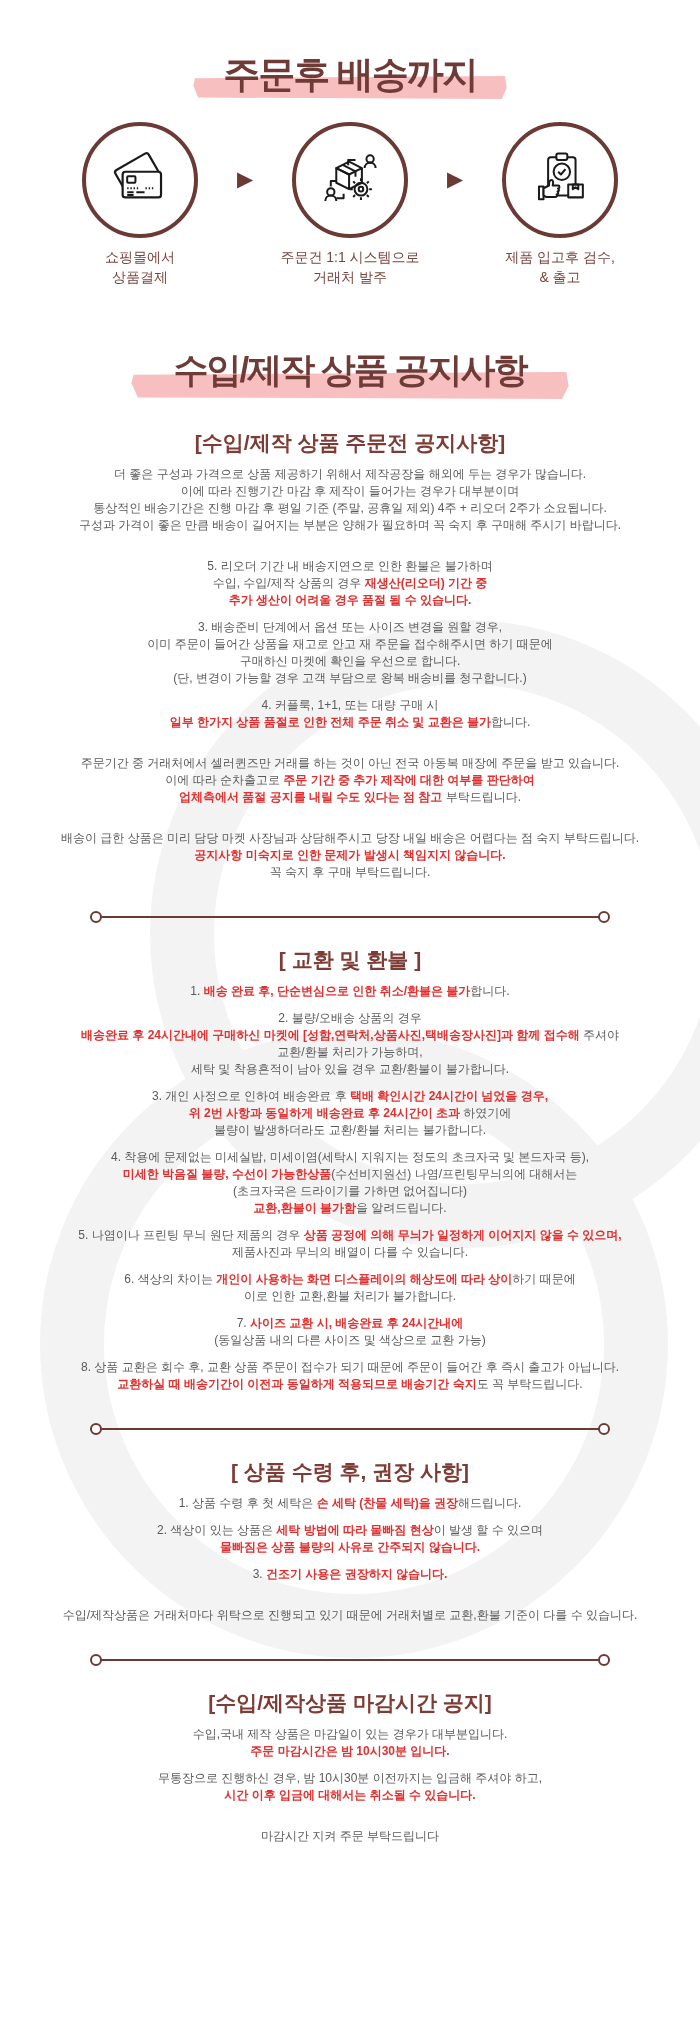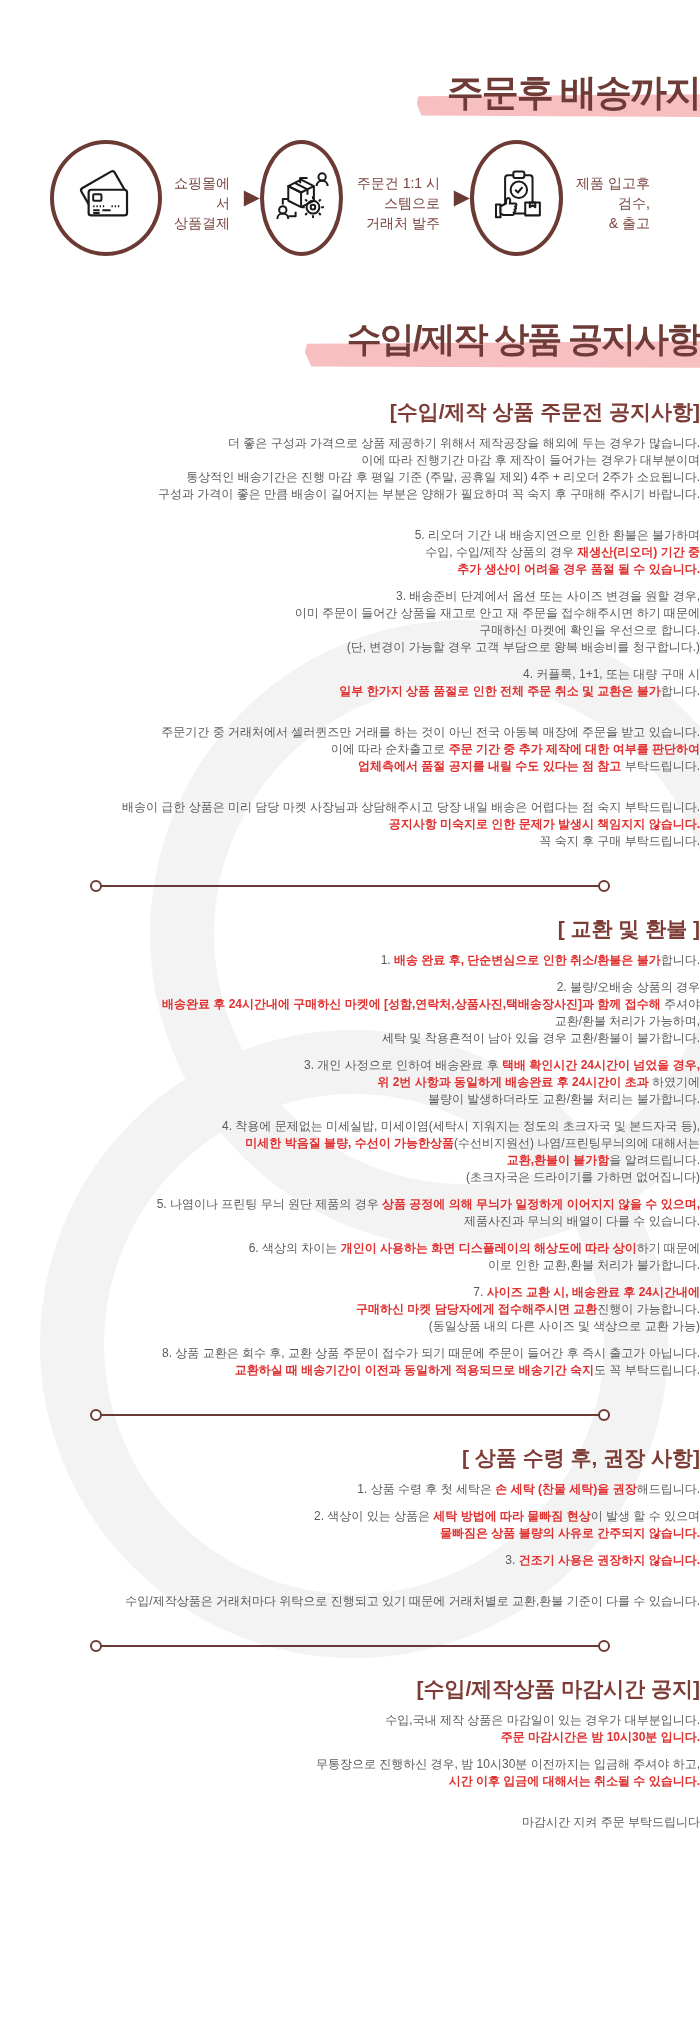--- a/index.html
+++ b/index.html
@@ -2,36 +2,36 @@
 <html lang="ko"><head>
 <meta charset="utf-8">
 <style>
   html,body{margin:0;padding:0;background:#ffffff;}
   body{font-family:"Liberation Sans","DejaVu Sans",sans-serif;}
   .page{position:relative;width:700px;height:2030px;margin:0 auto;background:#ffffff;overflow:hidden;}
   
   .wm{position:absolute;border-radius:50%;border:64px solid #f4f3f3;z-index:0;}
   .wm1{width:500px;height:500px;left:150px;top:620px;}
   .wm2{width:500px;height:500px;left:40px;top:1030px;}
-  .content{position:relative;z-index:1;text-align:right;padding-top:68px;}
+  .content{position:relative;z-index:1;text-align:center;padding-top:50px;}
 
   
   .banner{position:relative;display:inline-block;margin:0 auto;}
   .banner .txt{position:relative;z-index:1;font-weight:900;color:#6e3b36;letter-spacing:-2px;}
   .banner .band{position:absolute;z-index:0;background:#f8bfc1;left:-30px;right:-30px;
     clip-path:polygon(0.5% 10%,99.5% 0%,100% 52%,98.5% 100%,1.5% 94%,0% 42%);}
   .title1 .txt{font-size:37px;}
   .title1 .band{height:23px;top:26px;}
   .title2{margin-top:60px;}
   .title2 .txt{font-size:35px;}
   .title2 .band{height:27px;top:25px;left:-42px;right:-42px;}
 
   
   .steps{display:flex;justify-content:center;align-items:flex-start;margin-top:22px;}
-  .step{width:180px;display:flex;flex-direction:row;align-items:center;}
+  .step{width:180px;display:flex;flex-direction:column;align-items:center;}
   .circle{width:108px;height:108px;border:4px solid #6b3a35;border-radius:50%;background:#fff;
     display:flex;align-items:center;justify-content:center;}
   .step-label{margin-top:9px;font-size:14px;line-height:20px;color:#7a453f;font-weight:500;}
   .arrow{width:30px;margin-top:46px;color:#6b3a35;font-size:21px;line-height:21px;}
 
   
   .sections{margin-top:40px;}
   .sec-header{font-size:21px;font-weight:700;color:#7d3c35;margin-bottom:14px;line-height:18px;}
   .block{margin-bottom:10px;font-size:12px;line-height:17px;color:#5a5a5a;}
   .block.gap{margin-top:24px;}
@@ -188,34 +188,33 @@
             <div class="tline"><span>세탁 및 착용흔적이 남아 있을 경우 교환/환불이 불가합니다.</span></div>
           </div>
           <div class="block">
             <div class="tline"><span>3. 개인 사정으로 인하여 배송완료 후 </span><span class="em">택배 확인시간 24시간이 넘었을 경우,</span></div>
             <div class="tline"><span class="em">위 2번 사항과 동일하게 배송완료 후 24시간이 초과</span><span> 하였기에</span></div>
             <div class="tline"><span>불량이 발생하더라도 교환/환불 처리는 불가합니다.</span></div>
           </div>
           <div class="block">
             <div class="tline"><span>4. 착용에 문제없는 미세실밥, 미세이염(세탁시 지워지는 정도의 초크자국 및 본드자국 등),</span></div>
             <div class="tline"><span class="em">미세한 박음질 불량, 수선이 가능한상품</span><span>(수선비지원선) 나염/프린팅무늬의에 대해서는</span></div>
+            <div class="tline"><span>(초크자국은 드라이기를 가하면 없어집니다)</span></div>
             <div class="tline"><span class="em">교환,환불이 불가함</span><span>을 알려드립니다.</span></div>
-            <div class="tline"><span>(초크자국은 드라이기를 가하면 없어집니다)</span></div>
           </div>
           <div class="block">
             <div class="tline"><span>5. 나염이나 프린팅 무늬 원단 제품의 경우 </span><span class="em">상품 공정에 의해 무늬가 일정하게 이어지지 않을 수 있으며,</span></div>
             <div class="tline"><span>제품사진과 무늬의 배열이 다를 수 있습니다.</span></div>
           </div>
           <div class="block">
             <div class="tline"><span>6. 색상의 차이는 </span><span class="em">개인이 사용하는 화면 디스플레이의 해상도에 따라 상이</span><span>하기 때문에</span></div>
             <div class="tline"><span>이로 인한 교환,환불 처리가 불가합니다.</span></div>
           </div>
           <div class="block">
             <div class="tline"><span>7. </span><span class="em">사이즈 교환 시, 배송완료 후 24시간내에</span></div>
-            <div class="tline"><span class="em">구매하신 마켓 담당자에게 접수해주시면 교환</span><span>진행이 가능합니다.</span></div>
             <div class="tline"><span>(동일상품 내의 다른 사이즈 및 색상으로 교환 가능)</span></div>
           </div>
           <div class="block">
             <div class="tline"><span>8. 상품 교환은 회수 후, 교환 상품 주문이 접수가 되기 때문에 주문이 들어간 후 즉시 출고가 아닙니다.</span></div>
             <div class="tline"><span class="em">교환하실 때 배송기간이 이전과 동일하게 적용되므로 배송기간 숙지</span><span>도 꼭 부탁드립니다.</span></div>
           </div>
         </section>
         <div class="divider">
           <span class="ring"></span>
           <span class="dline"></span>

